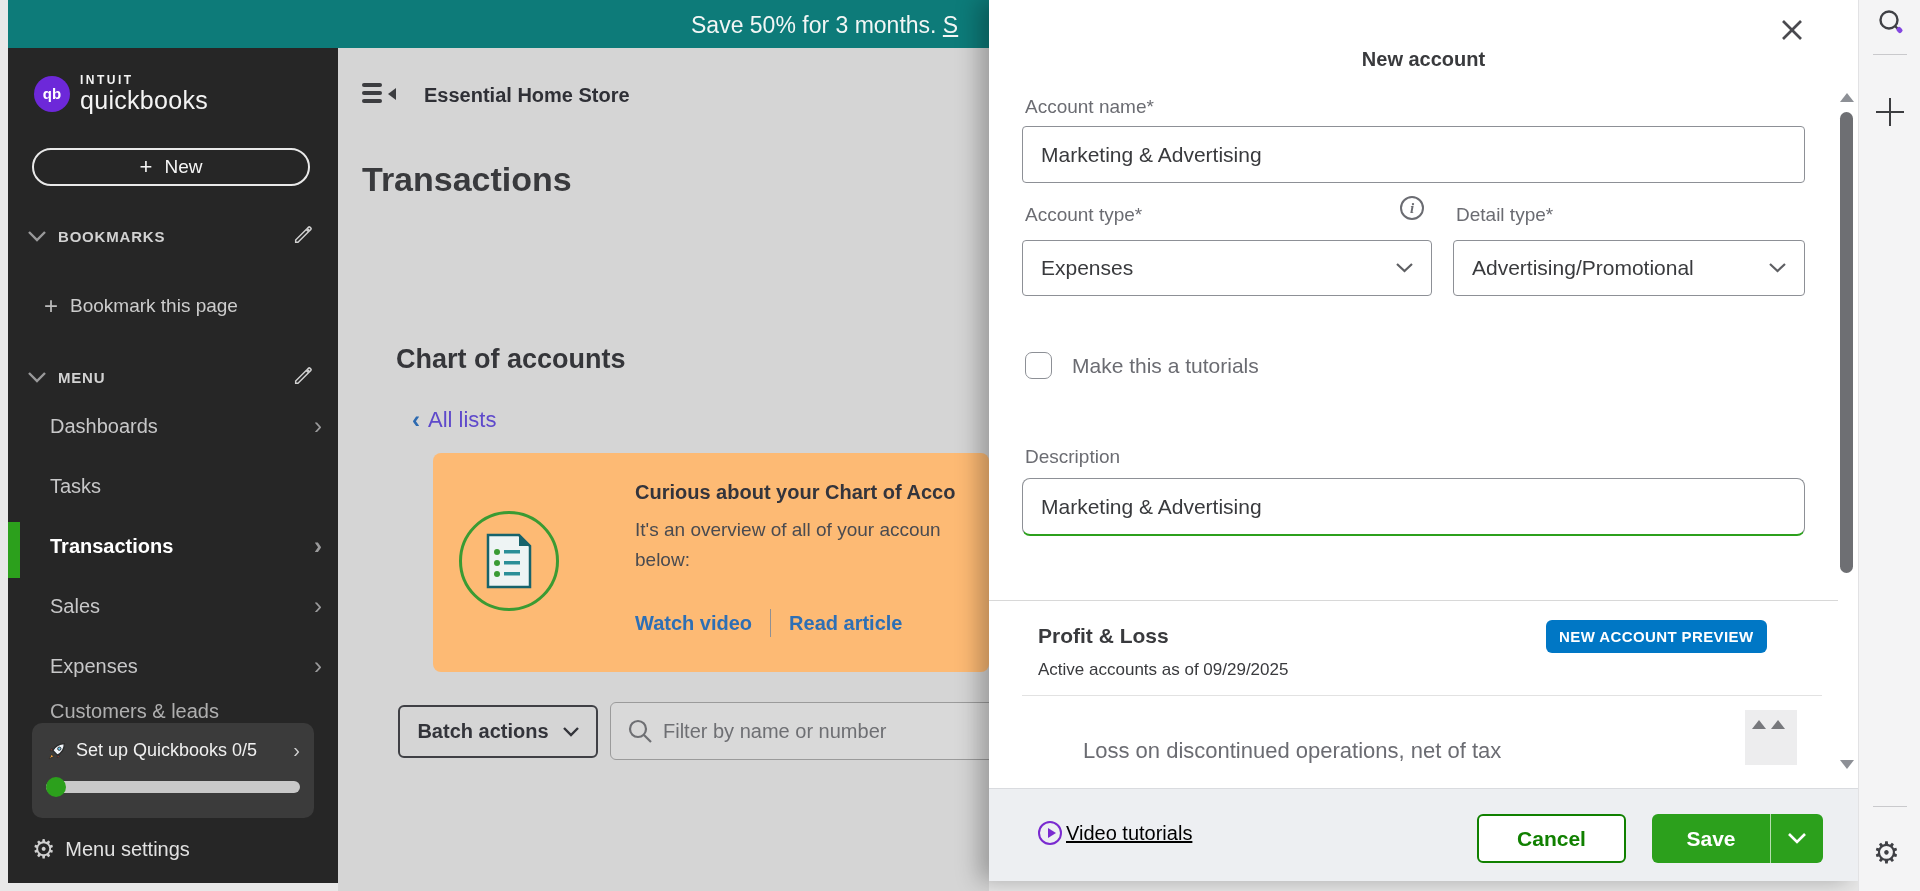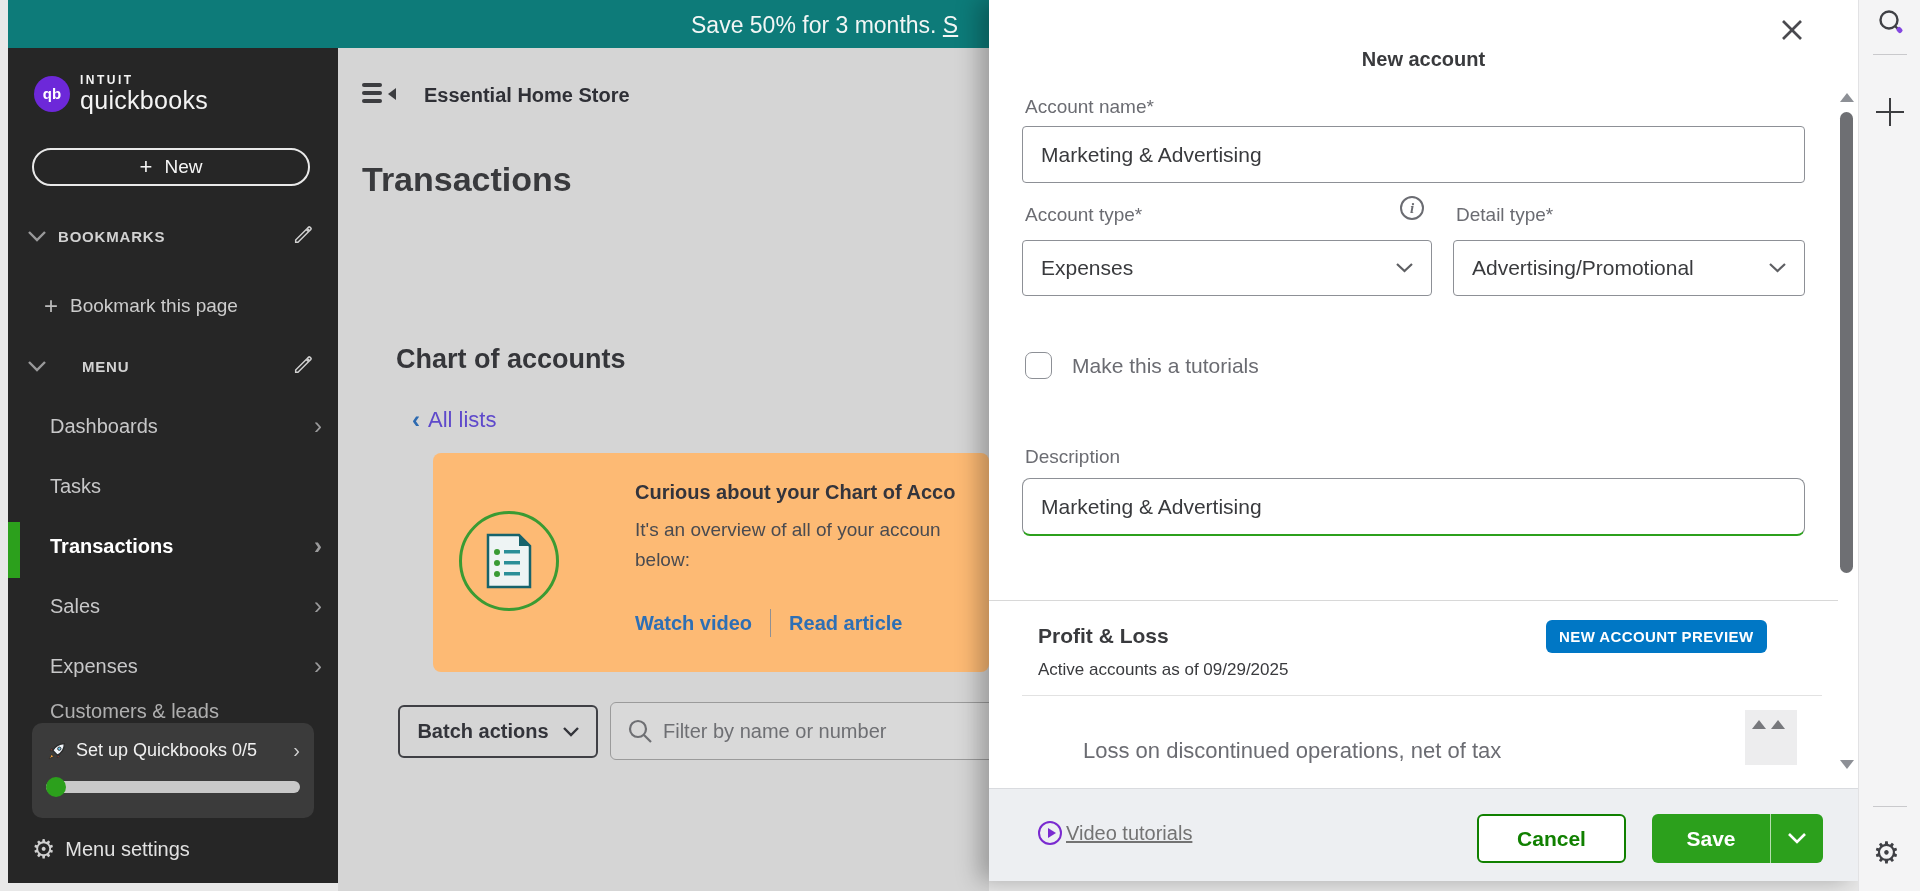--- a/index.html
+++ b/index.html
@@ -94,21 +94,21 @@
   .pl-title { position:absolute; left:49px; top:624px; font-size:21px; font-weight:bold; color:#393a3d; }
   .badge { position:absolute; left:557px; top:620px; height:33px; padding:0 13px; background:#0077c5; border-radius:6px;
            color:#ffffff; font-size:15px; font-weight:bold; letter-spacing:.4px; display:flex; align-items:center; }
   .pl-sub { position:absolute; left:49px; top:660px; font-size:17px; color:#393a3d; }
   .preview-row { position:absolute; left:94px; top:738px; font-size:22px; color:#6b6c72; }
   .mini-scroll { position:absolute; left:756px; top:710px; width:52px; height:55px; background:#ededee; }
   .tri-up { width:0; height:0; border:7px solid transparent; border-bottom:9px solid #77787c; border-top:0; display:inline-block; }
   .tri-down { width:0; height:0; border:7px solid transparent; border-top:9px solid #77787c; border-bottom:0; display:inline-block; }
   .mini-scroll .pair { position:absolute; top:10px; left:7px; display:flex; gap:5px; }
   .panel-footer { position:absolute; left:0; top:788px; width:869px; height:93px; background:#edeff2; border-top:1px solid #d9dbdf; }
-  .video-link { position:absolute; left:49px; top:32px; display:flex; align-items:center; gap:4px; color:#737373; font-size:20px; cursor:pointer; }
+  .video-link { position:absolute; left:49px; top:32px; display:flex; align-items:center; gap:4px; color:#000000; font-size:20px; cursor:pointer; }
   .video-text { text-decoration:underline; }
   .play-circle { width:24px; height:24px; border:2px solid #7a2ad0; border-radius:50%; position:relative; }
   .play-circle:after { content:""; position:absolute; left:8px; top:5px; border:5px solid transparent; border-left:8px solid #7a2ad0; border-right:0; }
   .cancel-btn { position:absolute; left:488px; top:25px; width:149px; height:49px; background:#ffffff; border:2px solid #108000;
                 border-radius:6px; color:#108000; font-size:21px; font-weight:bold; cursor:pointer; font-family:"Liberation Sans", sans-serif; }
   .save-split { position:absolute; left:663px; top:25px; width:171px; height:49px; background:#2ca01c; border-radius:6px; display:flex; }
   .save-main { width:118px; color:#fff; font-size:21px; font-weight:bold; display:flex; align-items:center; justify-content:center; cursor:pointer; }
   .save-arrow { width:53px; border-left:1px solid rgba(255,255,255,.65); display:flex; align-items:center; justify-content:center; cursor:pointer; }
 
   
@@ -157,21 +157,21 @@
       <svg class="pencil" width="22" height="22" viewBox="0 0 24 24">
           <path d="M4 17.5 L4 20 L6.5 20 L18 8.5 L15.5 6 Z M16.7 4.8 L19.2 7.3 L20.6 5.9 a1 1 0 0 0 0-1.4 L19.5 3.4 a1 1 0 0 0-1.4 0 Z" fill="none" stroke="#d0d0d0" stroke-width="1.6"></path>
         </svg>
     </div>
 
     <div class="bookmark-add" style="top:242px;">
       <span class="plus">+</span>
       <span class="blabel">Bookmark this page</span>
     </div>
 
-    <div class="side-header" style="top:306px;gap:24px;">
+    <div class="side-header" style="top:317px;">
       <svg class="chev" width="18" height="11" viewBox="0 0 18 11">
           <polyline points="1,1 9,9 17,1" fill="none" stroke="#9a9a9b" stroke-width="2.4"></polyline>
         </svg>
       <span class="hlabel">MENU</span>
       <svg class="pencil" width="22" height="22" viewBox="0 0 24 24">
           <path d="M4 17.5 L4 20 L6.5 20 L18 8.5 L15.5 6 Z M16.7 4.8 L19.2 7.3 L20.6 5.9 a1 1 0 0 0 0-1.4 L19.5 3.4 a1 1 0 0 0-1.4 0 Z" fill="none" stroke="#d0d0d0" stroke-width="1.6"></path>
         </svg>
     </div>
 
     <div class="abs active-bar"></div>

